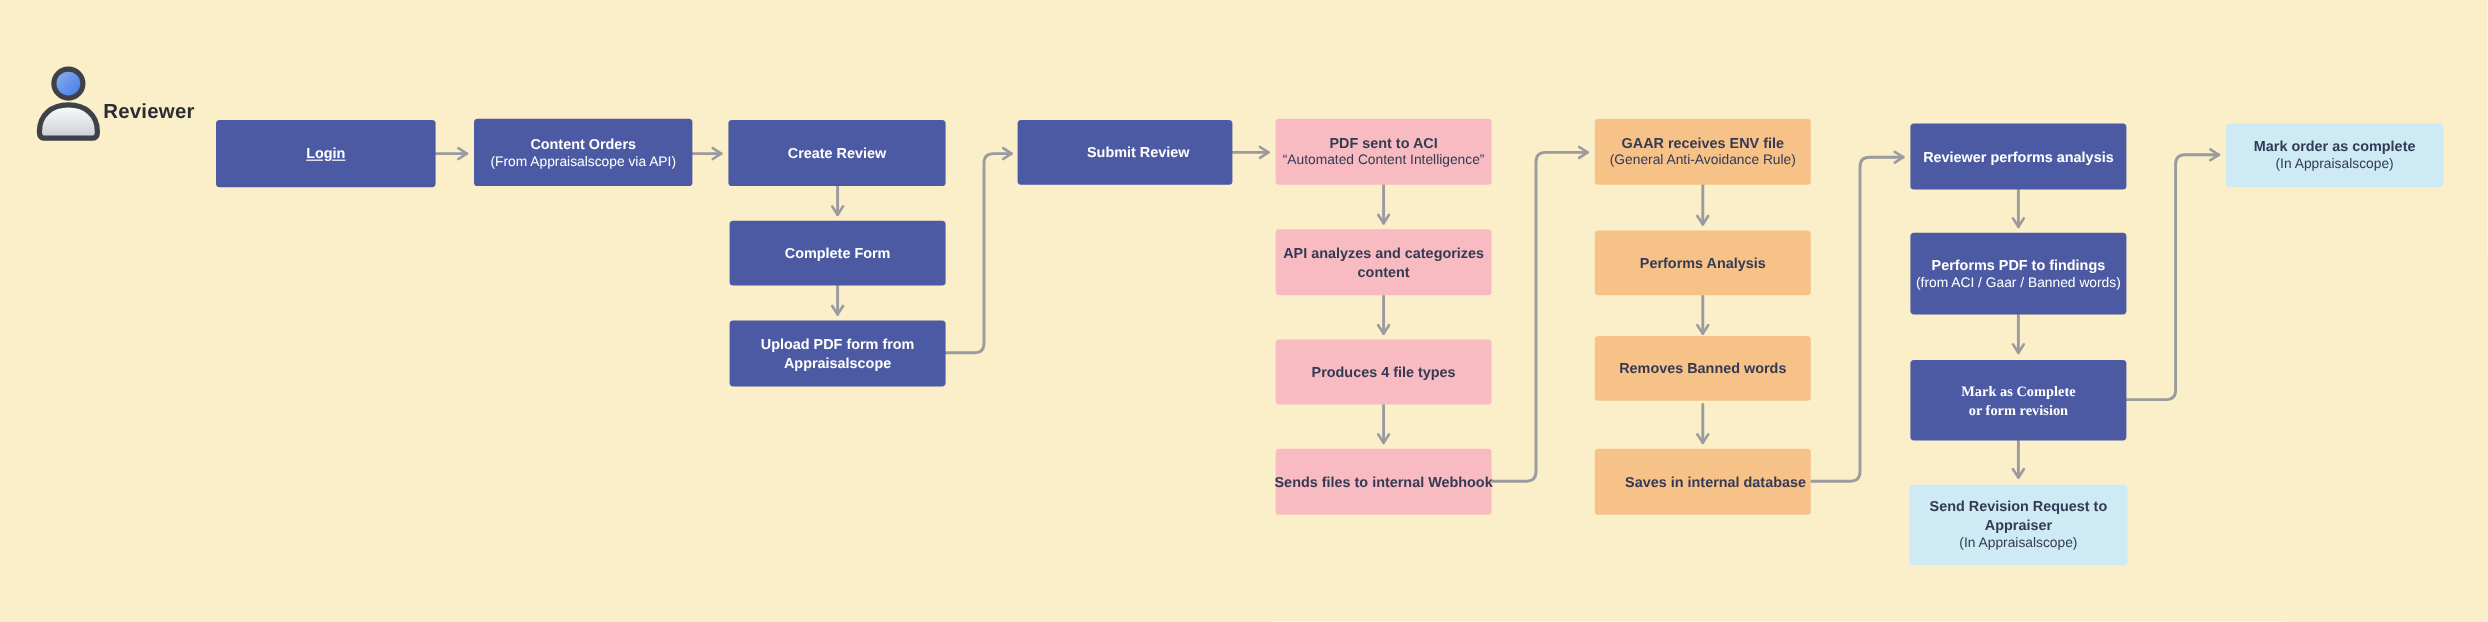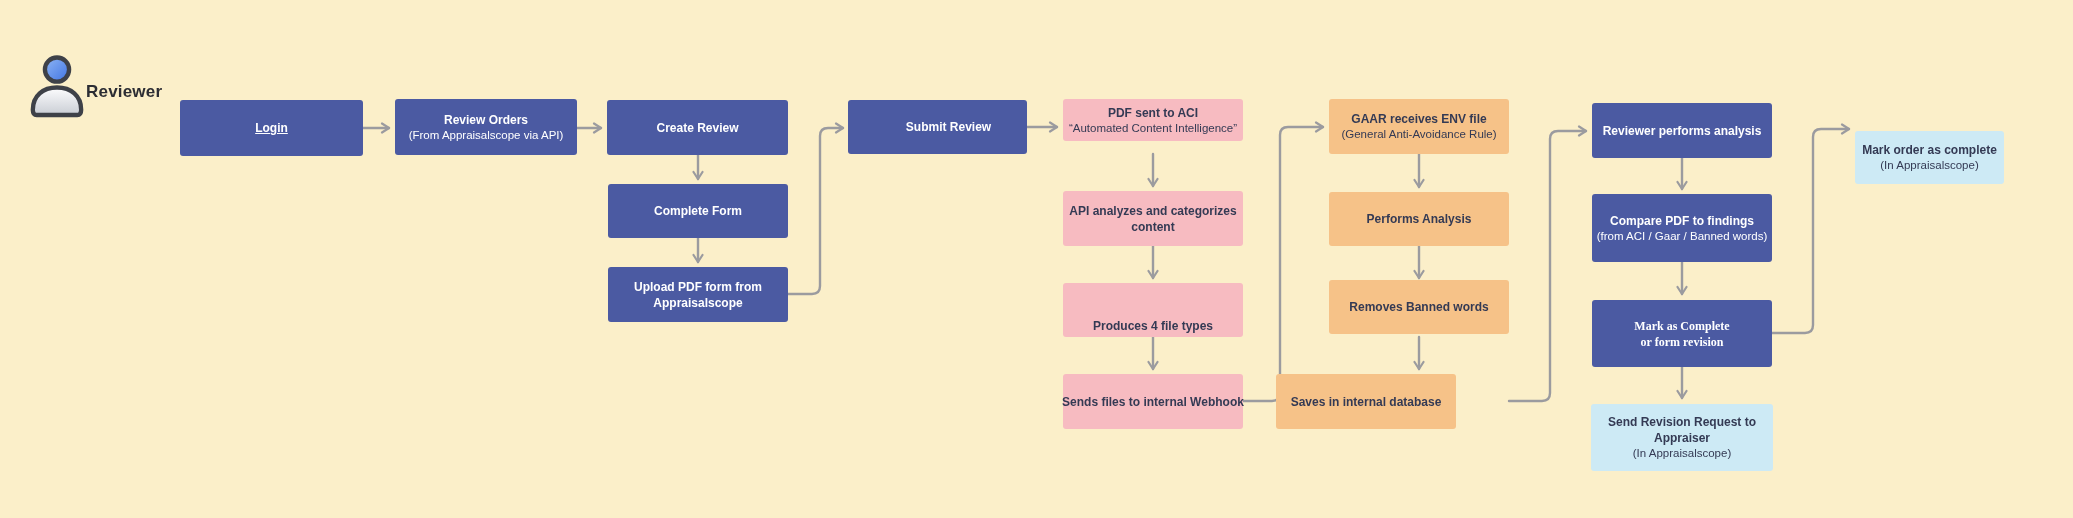--- a/index.html
+++ b/index.html
@@ -116,91 +116,91 @@
       </svg>
     </span>
     <div class="actor-label">Reviewer</div>
   </div>
 
   <div class="node blue" style="left:180px; top:100px; width:183px; height:56px;text-decoration:underline;">
     <div class="title">Login</div>
   </div>
 
   <div class="node blue" style="left:395px; top:99px; width:182px; height:56px;">
-    <div class="title">Review Orders</div>
+    <div class="title">Content Orders</div>
     <div class="subtitle">(From Appraisalscope via API)</div>
   </div>
 
   <div class="node blue" style="left:607px; top:100px; width:181px; height:55px;">
     <div class="title">Create Review</div>
   </div>
 
   <div class="node blue" style="left:608px; top:184px; width:180px; height:54px;">
     <div class="title">Complete Form</div>
   </div>
 
   <div class="node blue" style="left:608px; top:267px; width:180px; height:55px;">
     <div class="title wrap">Upload PDF form from Appraisalscope</div>
   </div>
 
   <div class="node blue" style="left:848px; top:100px; width:179px; height:54px;padding-left:26px;">
     <div class="title">Submit Review</div>
   </div>
 
-  <div class="node pink" style="left:1063px; top:99px; width:180px; height:42px;">
+  <div class="node pink" style="left:1063px; top:99px; width:180px; height:55px;">
     <div class="title">PDF sent to ACI</div>
     <div class="subtitle">“Automated Content Intelligence”</div>
   </div>
 
   <div class="node pink" style="left:1063px; top:191px; width:180px; height:55px;">
     <div class="title wrap">API  analyzes and categorizes content</div>
   </div>
 
-  <div class="node pink" style="left:1063px; top:283px; width:180px; height:54px;justify-content:flex-end;">
+  <div class="node pink" style="left:1063px; top:283px; width:180px; height:54px;">
     <div class="title">Produces 4 file types</div>
   </div>
 
   <div class="node pink" style="left:1063px; top:374px; width:180px; height:55px;">
     <div class="title">Sends files to internal Webhook</div>
   </div>
 
   <div class="node orange" style="left:1329px; top:99px; width:180px; height:55px;">
     <div class="title">GAAR receives  ENV file</div>
     <div class="subtitle">(General Anti-Avoidance Rule)</div>
   </div>
 
   <div class="node orange" style="left:1329px; top:192px; width:180px; height:54px;">
     <div class="title">Performs Analysis</div>
   </div>
 
   <div class="node orange" style="left:1329px; top:280px; width:180px; height:54px;">
     <div class="title">Removes Banned words</div>
   </div>
 
-  <div class="node orange" style="left:1276px; top:374px; width:180px; height:55px;">
+  <div class="node orange" style="left:1329px; top:374px; width:180px; height:55px;align-items:flex-end;">
     <div class="title">Saves in internal database</div>
   </div>
 
   <div class="node blue" style="left:1592px; top:103px; width:180px; height:55px;">
     <div class="title">Reviewer performs analysis</div>
   </div>
 
   <div class="node blue" style="left:1592px; top:194px; width:180px; height:68px;">
-    <div class="title">Compare PDF to findings</div>
+    <div class="title">Performs PDF to findings</div>
     <div class="subtitle">(from ACI / Gaar / Banned words)</div>
   </div>
 
   <div class="node blue" style="left:1592px; top:300px; width:180px; height:67px;font-family:Liberation Serif, serif;">
     <div class="title">Mark as Complete</div>
     <div class="title">or form revision</div>
   </div>
 
   <div class="node lightblue" style="left:1591px; top:404px; width:182px; height:67px;">
     <div class="title wrap">Send Revision Request to Appraiser</div>
     <div class="subtitle">(In Appraisalscope)</div>
   </div>
 
-  <div class="node lightblue" style="left:1855px; top:103px; width:149px; height:53px;margin-top:28px;">
+  <div class="node lightblue" style="left:1855px; top:103px; width:181px; height:53px;">
     <div class="title">Mark order as complete</div>
     <div class="subtitle">(In Appraisalscope)</div>
   </div>
 
 </div>
 
 </body></html>

